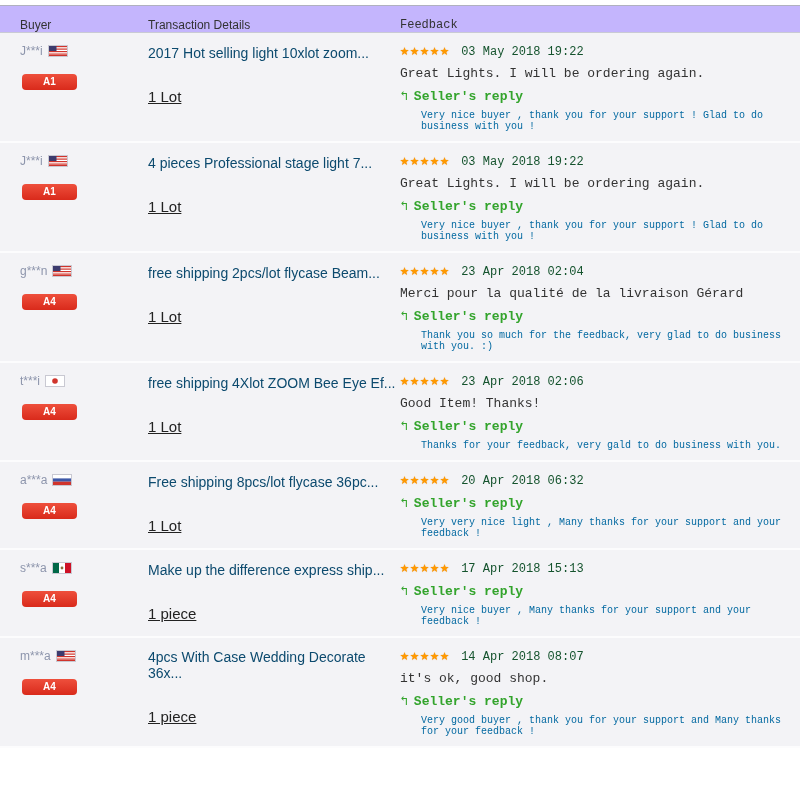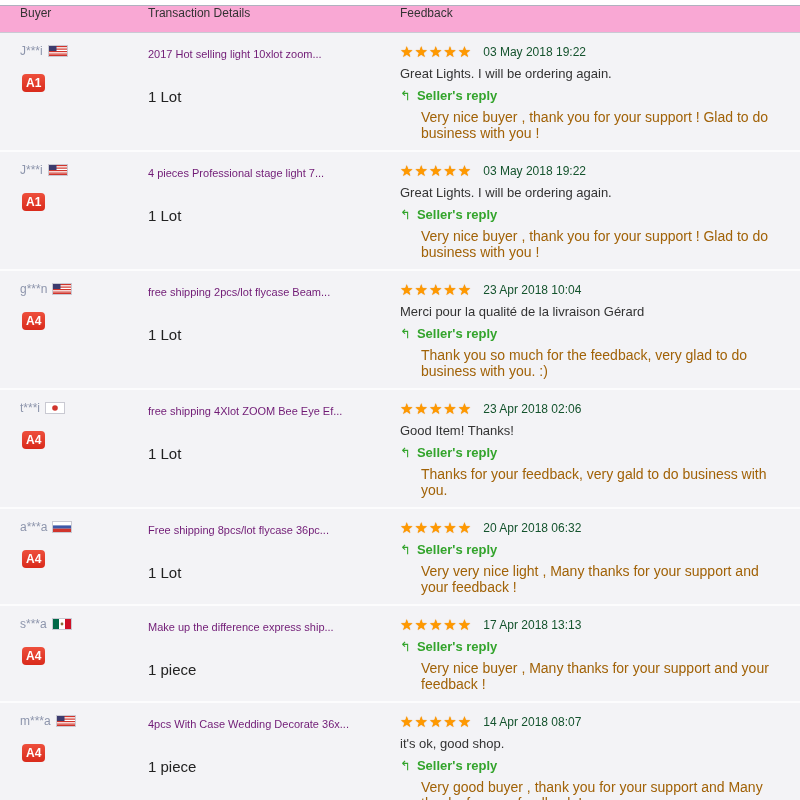--- a/index.html
+++ b/index.html
@@ -1,53 +1,53 @@
 <!DOCTYPE html>
 <html><head>
 <meta charset="utf-8">
 <style>
   * { box-sizing: border-box; margin: 0; padding: 0; }
   html, body { width: 800px; height: 800px; overflow: hidden; background: #fff;
     font-family: "Liberation Sans", "DejaVu Sans", sans-serif; }
   .feedback-table { margin-top: 5px; border-top: 1px solid #b0b1bf; width: 800px; }
 
   
-  .thead { display: flex; align-items: flex-start; height: 27px; background: #f9a8d4;
+  .thead { display: flex; align-items: flex-end; height: 27px; background: #c4b5fd;
     border-bottom: 1px solid #c9cad4; font-size: 12px; color: #333; }
 
   
   .col-buyer { flex: none; width: 148px; padding-left: 20px; }
   .col-trans { flex: none; width: 252px; }
-  .col-feed  { flex: 1 1 auto; padding-right: 12px; }
+  .col-feed  { flex: 1 1 auto; padding-right: 12px; font-family: Liberation Mono, monospace; }
 
   
   .row { display: flex; background: #f3f3f6; border-bottom: 2px solid #fcfcfd;
     padding: 11px 0 9px 0; min-height: 76px; }
 
   
   .buyer-line { display: flex; align-items: center; gap: 5px; }
   .buyer-name { color: #8d95ac; font-size: 12px; }
   .flag { display: inline-flex; line-height: 0; border: 1px solid #c9c9d2; background: #fff; }
   .badge { display: inline-block; margin-top: 16px; margin-left: 2px;
-    background: linear-gradient(#ee4f3c, #d92a1b); color: #fff; font-size: 12px;
-    font-weight: bold; padding: 3px 4px; border-radius: 4px; line-height: 1; }
-
-  
-  .t-title { color: #701a75; font-size: 11px; text-decoration: none; display: inline-block; }
-  .t-qty { color: #222; font-size: 15px; margin-top: 26px; }
+    background: linear-gradient(#ee4f3c, #d92a1b); color: #fff; font-size: 10px;
+    font-weight: bold; padding: 3px 21px; border-radius: 4px; line-height: 1; }
+
+  
+  .t-title { color: #0c4a6e; font-size: 14px; text-decoration: none; display: inline-block; }
+  .t-qty { color: #222; font-size: 15px; margin-top: 26px; text-decoration: underline; }
 
   
   .f-head { display: flex; align-items: center; gap: 11px; }
   .stars { color: #ff9900; font-size: 15px; letter-spacing: 1px; line-height: 1;
     text-shadow: 0 0 1px #e07f00; }
   .f-date { color: #14532d; font-size: 12px; }
   .f-comment { margin-top: 7px; color: #333; font-size: 13px; }
   .f-reply-head { margin-top: 7px; color: #33a42c; font-size: 13px; font-weight: bold; }
   .reply-arrow { font-weight: normal; margin-right: 6px; font-size: 13px; }
-  .f-reply-text { margin-top: 6px; margin-left: 21px; color: #a16207; font-size: 14px; }
+  .f-reply-text { margin-top: 6px; margin-left: 21px; color: #0369a1; font-size: 10px; }
 </style>
 </head>
 <body>
 
 <div class="feedback-table">
 
   <div class="thead">
     <div class="col-buyer">Buyer</div>
     <div class="col-trans">Transaction Details</div>
     <div class="col-feed">Feedback</div>
@@ -143,21 +143,21 @@
       </div>
       <span class="badge">A4</span>
     </div>
     <div class="col-trans">
       <a href="#" class="t-title">free shipping 2pcs/lot flycase Beam...</a>
       <div class="t-qty">1 Lot</div>
     </div>
     <div class="col-feed">
       <div class="f-head">
         <span class="stars">★★★★★</span>
-        <span class="f-date">23 Apr 2018 10:04</span>
+        <span class="f-date">23 Apr 2018 02:04</span>
       </div>
       <div class="f-comment">Merci pour la qualité de la livraison Gérard</div>
       <div class="f-reply-head"><span class="reply-arrow">↰</span><span>Seller's reply</span></div>
       <div class="f-reply-text">Thank you so much for the feedback, very glad to do business with you. :)</div>
     </div>
   </div>
 
   <div class="row">
     <div class="col-buyer">
       <div class="buyer-line">
@@ -229,21 +229,21 @@
       </div>
       <span class="badge">A4</span>
     </div>
     <div class="col-trans">
       <a href="#" class="t-title">Make up the difference express ship...</a>
       <div class="t-qty">1 piece</div>
     </div>
     <div class="col-feed">
       <div class="f-head">
         <span class="stars">★★★★★</span>
-        <span class="f-date">17 Apr 2018 13:13</span>
+        <span class="f-date">17 Apr 2018 15:13</span>
       </div>
       <div class="f-reply-head"><span class="reply-arrow">↰</span><span>Seller's reply</span></div>
       <div class="f-reply-text">Very nice buyer , Many thanks for your support and your feedback !</div>
     </div>
   </div>
 
   <div class="row">
     <div class="col-buyer">
       <div class="buyer-line">
         <span class="buyer-name">m***a</span>

